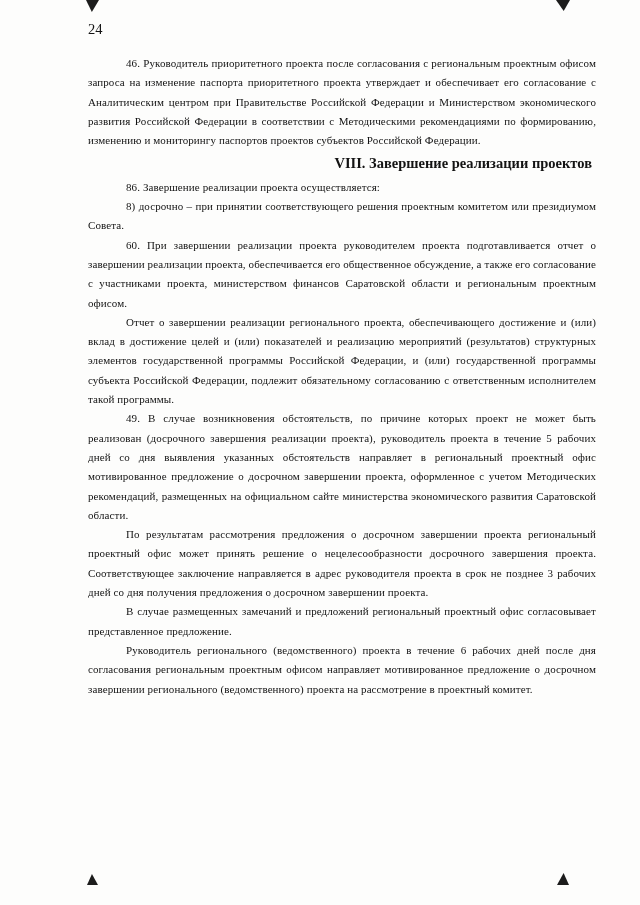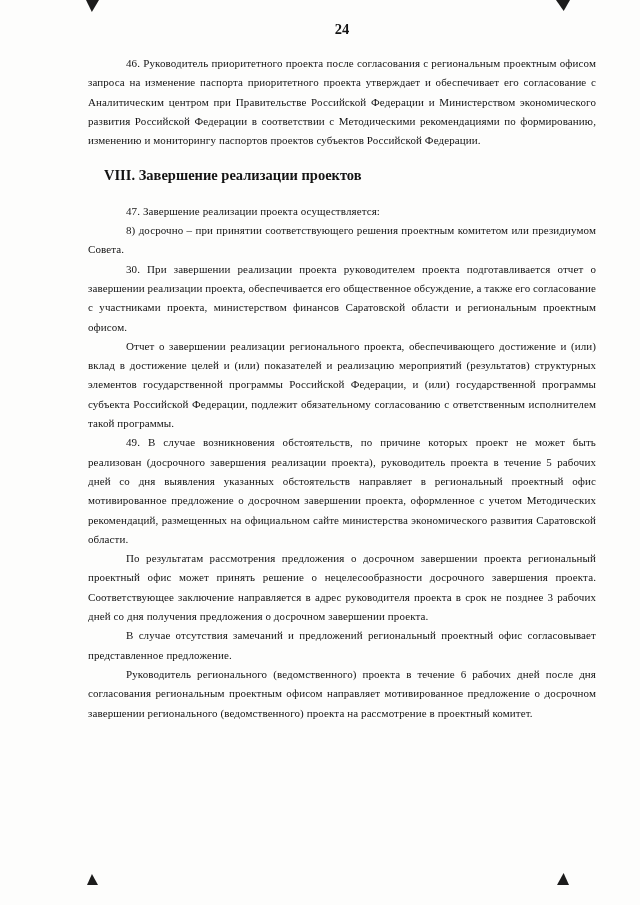--- a/index.html
+++ b/index.html
@@ -21,39 +21,39 @@
     height: 905px;
     background: #fdfdfc;
   }
   .content {
     position: absolute;
     left: 88px;
     top: 20px;
     width: 508px;
   }
   .page-number {
-    text-align: center;
+    text-align: left;
     font-size: 14.5px;
     line-height: 18px;
     margin: 0 0 16px 0;
-    font-weight: bold;
+    font-weight: normal;
   }
   p.para {
     margin: 0;
     font-size: 11px;
     line-height: 19.3px;
     text-align: justify;
     text-indent: 38px;
     letter-spacing: 0.1px;
   }
   h2.heading {
-    margin: 16px;
+    margin: 4px;
     font-size: 14.5px;
     line-height: 19.3px;
-    text-align: left;
+    text-align: right;
     font-weight: bold;
   }
   .artifact {
     position: absolute;
     background: #1c1c1c;
   }
   .artifact.tl {
     left: 86px; top: 0; width: 13px; height: 12px;
     clip-path: polygon(0 0, 100% 0, 45% 100%);
   }
@@ -81,31 +81,31 @@
   <span class="artifact br"></span>
 
   <div class="content">
 
     <div class="page-number">24</div>
 
     <p class="para">46. Руководитель приоритетного проекта после согласования с региональным проектным офисом запроса на изменение паспорта приоритетного проекта утверждает и обеспечивает его согласование с Аналитическим центром при Правительстве Российской Федерации и Министерством экономического развития Российской Федерации в соответствии с Методическими рекомендациями по формированию, изменению и мониторингу паспортов проектов субъектов Российской Федерации.</p>
 
     <h2 class="heading">VIII. Завершение реализации проектов</h2>
 
-    <p class="para">47. Завершение реализации проекта осуществляется:</p>
+    <p class="para">86. Завершение реализации проекта осуществляется:</p>
 
 
     <p class="para">8) досрочно – при принятии соответствующего решения проектным комитетом или президиумом Совета.</p>
 
-    <p class="para">30. При завершении реализации проекта руководителем проекта подготавливается отчет о завершении реализации проекта, обеспечивается его общественное обсуждение, а также его согласование с участниками проекта, министерством финансов Саратовской области и региональным проектным офисом.</p>
+    <p class="para">60. При завершении реализации проекта руководителем проекта подготавливается отчет о завершении реализации проекта, обеспечивается его общественное обсуждение, а также его согласование с участниками проекта, министерством финансов Саратовской области и региональным проектным офисом.</p>
 
     <p class="para">Отчет о завершении реализации регионального проекта, обеспечивающего достижение и (или) вклад в достижение целей и (или) показателей и реализацию мероприятий (результатов) структурных элементов государственной программы Российской Федерации, и (или) государственной программы субъекта Российской Федерации, подлежит обязательному согласованию с ответственным исполнителем такой программы.</p>
 
     <p class="para">49. В случае возникновения обстоятельств, по причине которых проект не может быть реализован (досрочного завершения реализации проекта), руководитель проекта в течение 5 рабочих дней со дня выявления указанных обстоятельств направляет в региональный проектный офис мотивированное предложение о досрочном завершении проекта, оформленное с учетом Методических рекомендаций, размещенных на официальном сайте министерства экономического развития Саратовской области.</p>
 
     <p class="para">По результатам рассмотрения предложения о досрочном завершении проекта региональный проектный офис может принять решение о нецелесообразности досрочного завершения проекта. Соответствующее заключение направляется в адрес руководителя проекта в срок не позднее 3 рабочих дней со дня получения предложения о досрочном завершении проекта.</p>
 
-    <p class="para">В случае отсутствия замечаний и предложений региональный проектный офис согласовывает представленное предложение.</p>
+    <p class="para">В случае размещенных замечаний и предложений региональный проектный офис согласовывает представленное предложение.</p>
 
     <p class="para">Руководитель регионального (ведомственного) проекта в течение 6 рабочих дней после дня согласования региональным проектным офисом направляет мотивированное предложение о досрочном завершении регионального (ведомственного) проекта на рассмотрение в проектный комитет.</p>
 
   </div>
 </div>
 
 </body></html>

